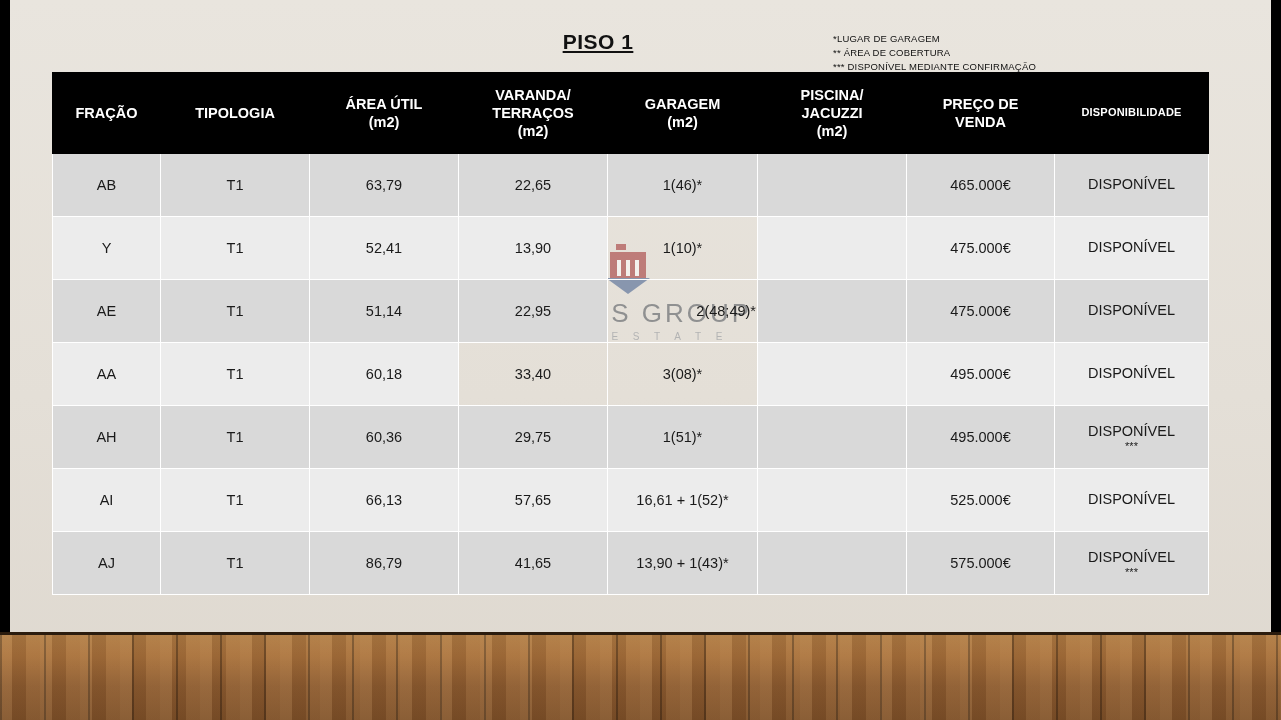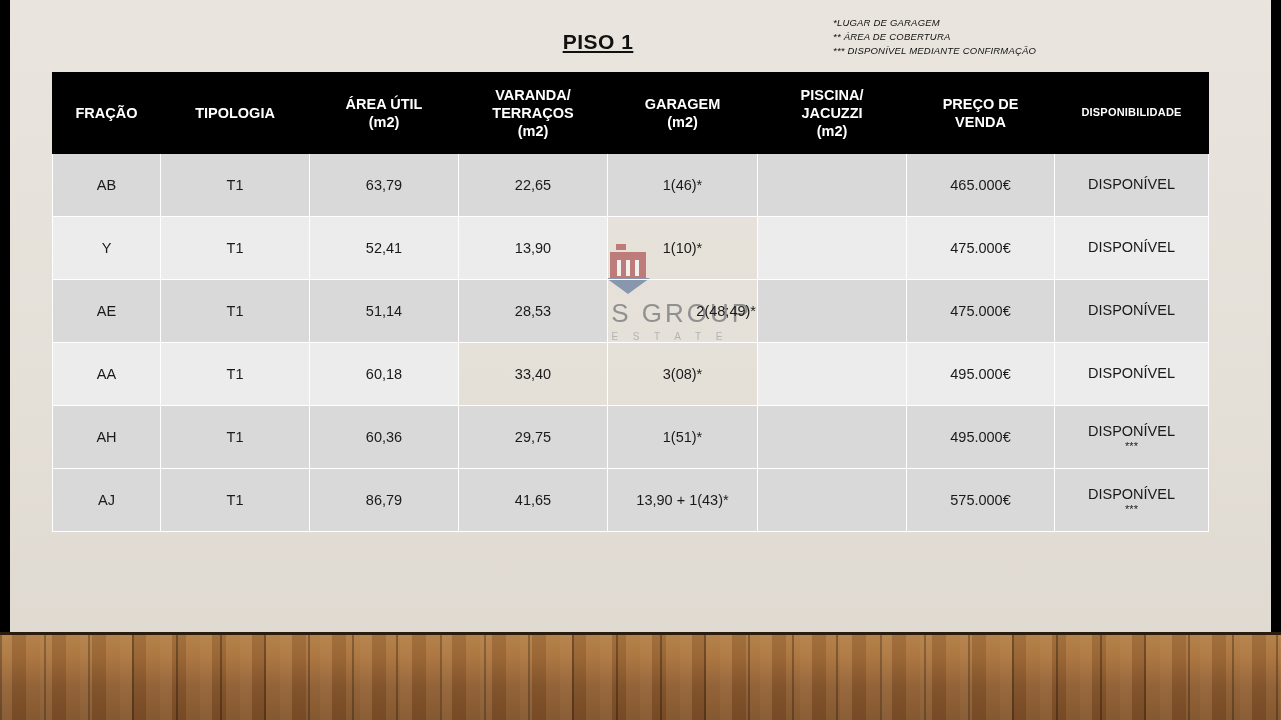--- a/index.html
+++ b/index.html
@@ -52,27 +52,26 @@
     background: repeating-linear-gradient(90deg,
       rgba(255,220,170,0.10) 0px, rgba(255,220,170,0.10) 12px,
       rgba(60,30,10,0.12) 12px, rgba(60,30,10,0.12) 26px,
       rgba(255,220,170,0.06) 26px, rgba(255,220,170,0.06) 40px);
     pointer-events: none;
   }
 
   
   .notes {
     position: absolute;
-    top: 16px;
+    top: 32px;
     left: 833px;
     font-size: 9.5px;
     line-height: 1.45;
     color: #111;
     letter-spacing: 0.2px;
-    font-style: italic;
   }
 
   .title {
     position: absolute;
     top: 30px;
     left: 0;
     width: 1196px;
     text-align: center;
     font-size: 21px;
     font-weight: bold;
@@ -277,21 +276,21 @@
           <td>475.000€</td>
           <td>
             <span>DISPONÍVEL</span>
             <span class="stars"></span>
           </td>
         </tr>
         <tr class="alt">
           <td>AE</td>
           <td>T1</td>
           <td>51,14</td>
-          <td>28,53</td>
+          <td>22,95</td>
           <td class="transparent">2(48;49)*</td>
           <td></td>
           <td>475.000€</td>
           <td>
             <span>DISPONÍVEL</span>
             <span class="stars"></span>
           </td>
         </tr>
         <tr>
           <td>AA</td>
@@ -312,20 +311,33 @@
           <td>60,36</td>
           <td>29,75</td>
           <td>1(51)*</td>
           <td></td>
           <td>495.000€</td>
           <td>
             <span>DISPONÍVEL</span>
             <span class="stars">***</span>
           </td>
         </tr>
+        <tr>
+          <td>AI</td>
+          <td>T1</td>
+          <td>66,13</td>
+          <td>57,65</td>
+          <td>16,61 + 1(52)*</td>
+          <td></td>
+          <td>525.000€</td>
+          <td>
+            <span>DISPONÍVEL</span>
+            <span class="stars"></span>
+          </td>
+        </tr>
         <tr class="alt">
           <td>AJ</td>
           <td>T1</td>
           <td>86,79</td>
           <td>41,65</td>
           <td>13,90 + 1(43)*</td>
           <td></td>
           <td>575.000€</td>
           <td>
             <span>DISPONÍVEL</span>

